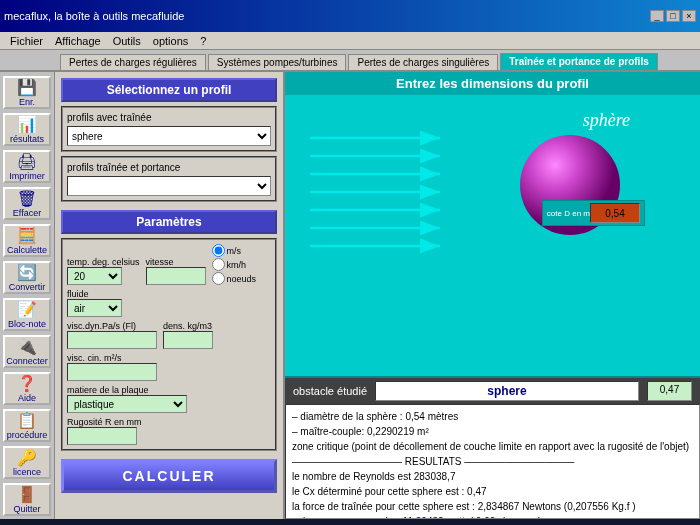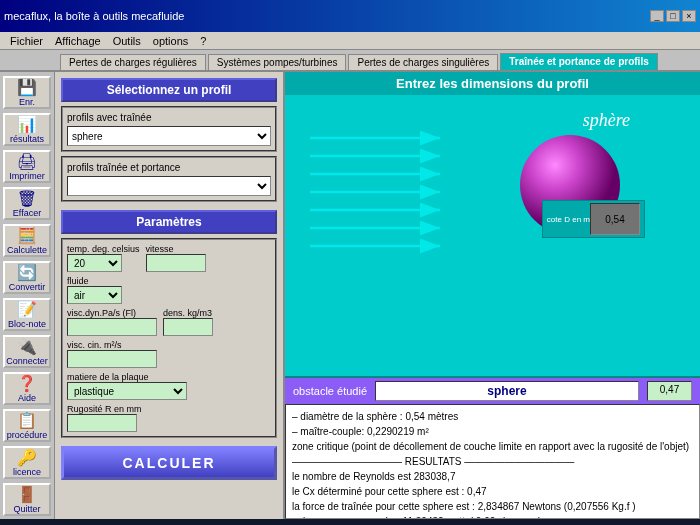--- a/index.html
+++ b/index.html
@@ -442,20 +442,34 @@
       <div class="param-row">
         <div class="param-group">
           <label>temp. deg. celsius</label>
           <select class="param-input" style="width:55px;">
             <option>20</option>
           </select>
         </div>
         <div class="param-group">
           <label>vitesse</label>
           <input type="text" class="param-input" style="">
+        </div>
+        <div class="radio-group">
+          <label>
+              <input type="radio" name="unit" checked="" style=""> 
+              <span>m/s</span>
+            </label>
+          <label>
+              <input type="radio" name="unit" style=""> 
+              <span>km/h</span>
+            </label>
+          <label>
+              <input type="radio" name="unit" style=""> 
+              <span>noeuds</span>
+            </label>
         </div>
       </div>
 
       <div class="param-row">
         <div class="param-group">
           <label>fluide</label>
           <select class="param-input" style="width:55px;">
             <option>air</option>
           </select>
         </div>
@@ -524,26 +538,26 @@
             <stop offset="0%" stop-color="#ff88ff"></stop>
             <stop offset="40%" stop-color="#cc44cc"></stop>
             <stop offset="100%" stop-color="#660066"></stop>
           </radialGradient>
         </defs>
         <circle cx="55" cy="55" r="50" fill="url(#sphereGrad)"></circle>
       </svg>
 
       <div id="dim-box" style="position:absolute; right:55px; top:105px; background:#00aaaa; border:1px solid #008888; padding:2px 4px; display:flex; flex-direction:row; align-items:center;">
         <span class="dim-label" style="font-size:8px; color:white;">cote D en m</span>
-        <input type="text" id="dim-input" style="background: #737373; border: 1px inset rgb(136, 136, 136); width: 50px; height: 32px; font-size: 10px; text-align: center;" value="0,54">
-      </div>
-
-    </div>
-
-    <div id="bottom-strip" style="background:#8b5cf6; padding:3px 8px; display:flex; align-items:center; gap:8px; border-top:2px solid #008888;">
+        <input type="text" id="dim-input" style="background: #c2410c; border: 1px inset rgb(136, 136, 136); width: 50px; height: 20px; font-size: 10px; text-align: center;" value="0,54">
+      </div>
+
+    </div>
+
+    <div id="bottom-strip" style="background:#404040; padding:3px 8px; display:flex; align-items:center; gap:8px; border-top:2px solid #008888;">
       <span id="obstacle-label" style="color:white; font-size:11px; white-space:nowrap;">obstacle étudié</span>
       <div id="obstacle-name-box" style="background:white; border:1px inset #888; padding:2px 8px; font-size:12px; font-weight:bold; color:#000080; flex:1; text-align:center;">sphere</div>
       <div id="side-val-box" style="background:#c8f0c8; border:1px inset #888; width:45px; height:20px; font-size:10px; text-align:center; padding-top:2px;">0,47</div>
     </div>
 
     <div id="results-area">
         <div>– diamètre de la sphère : 0,54 mètres</div>
         <div>– maître-couple: 0,2290219 m²</div>
         <div>zone critique (point de décollement de couche limite en rapport avec la rugosité de l'objet)</div>
         <div>——————————— RESULTATS ———————————</div>

